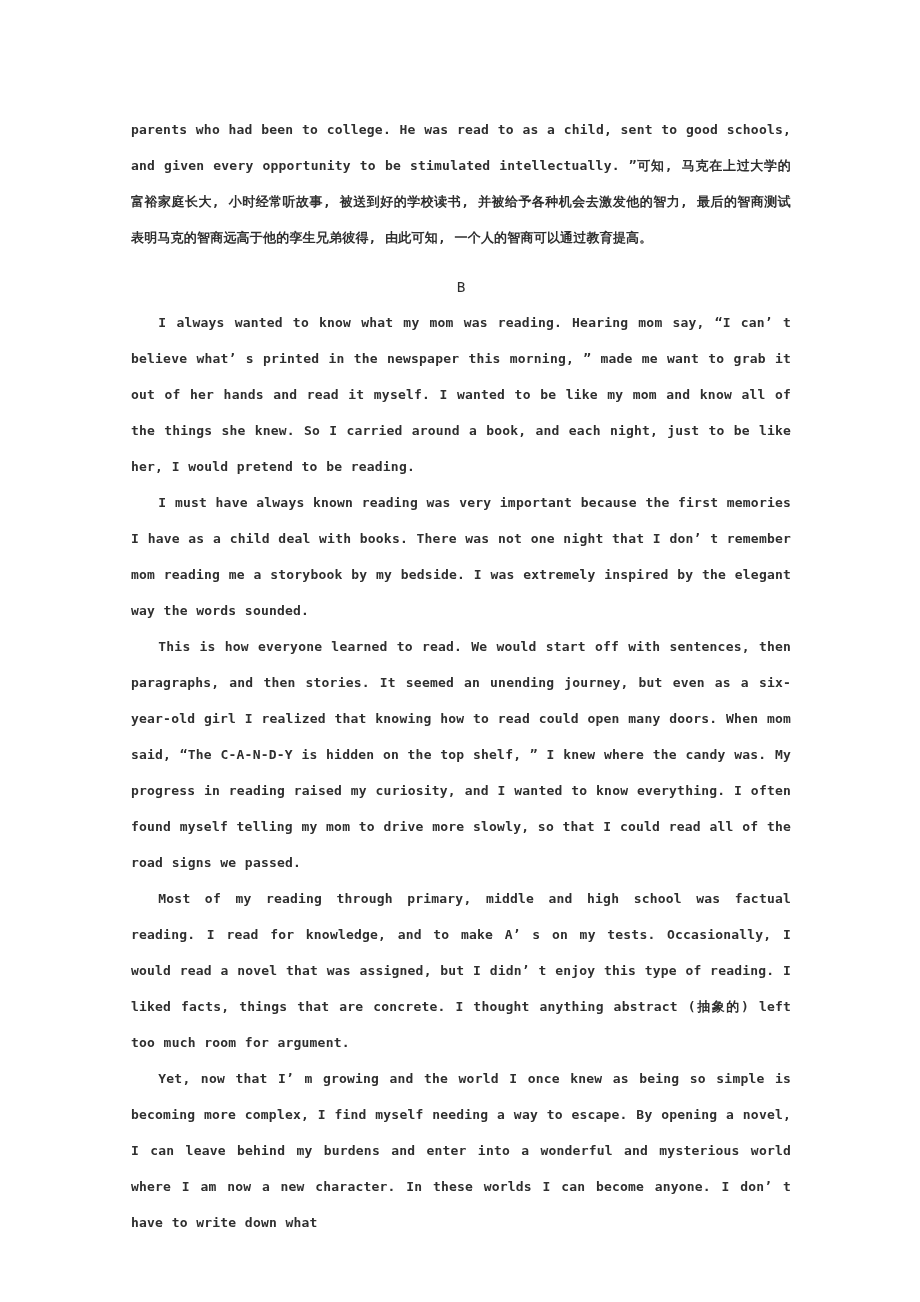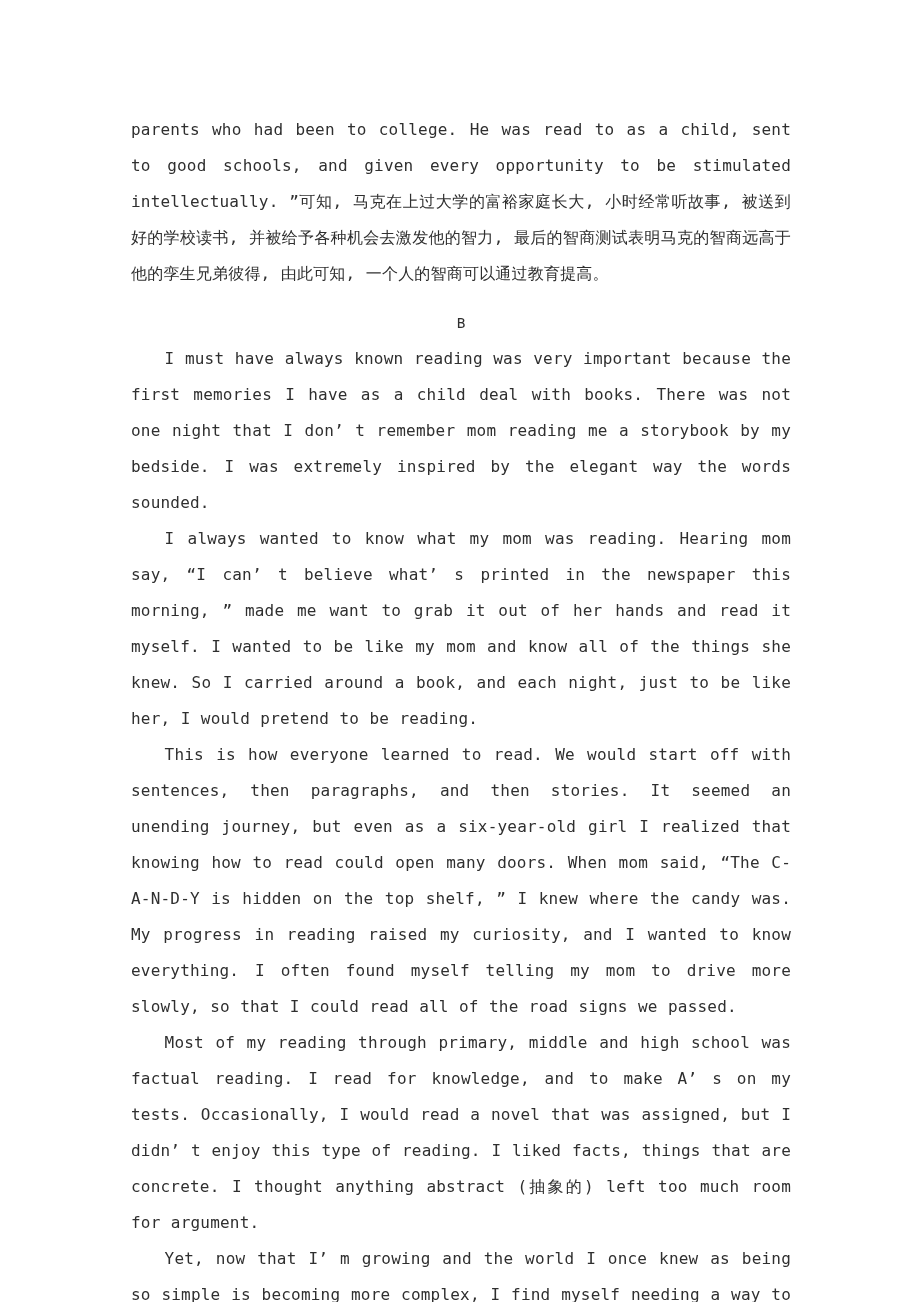--- a/index.html
+++ b/index.html
@@ -29,28 +29,29 @@
     position: absolute;
     left: 131px;
     top: 112px;
     width: 660px;
   }
 
   
   .para {
     margin: 0;
     font-family: "DejaVu Sans Mono", "Liberation Mono", monospace;
-    font-size: 16px;
+    font-size: 13px;
     line-height: 36px;
     text-align: justify;
     text-justify: inter-word;
     text-align-last: left;
     letter-spacing: 0.2px;
     word-spacing: 0.5px;
     color: #2f2f2f;
+    font-weight: bold;
   }
 
   .para.indent {
     text-indent: 2.1em;
   }
 
   
   .para-cont {
     text-indent: 0;
   }
@@ -73,23 +74,23 @@
 
 <div class="page">
   <div class="content">
 
     <p class="para para-cont">parents who had been to college. He was read to as a child, sent to good schools, and given every opportunity to be stimulated intellectually. ”可知, 马克在上过大学的富裕家庭长大, 小时经常听故事, 被送到好的学校读书, 并被给予各种机会去激发他的智力, 最后的智商测试表明马克的智商远高于他的孪生兄弟彼得, 由此可知, 一个人的智商可以通过教育提高。</p>
 
     <div class="spacer-1"></div>
 
     <p class="section-letter">B</p>
 
+    <p class="para indent">I always wanted to know what my mom was reading. Hearing mom say, “I can’ t believe what’ s printed in the newspaper this morning, ” made me want to grab it out of her hands and read it myself. I wanted to be like my mom and know all of the things she knew. So I carried around a book, and each night, just to be like her, I would pretend to be reading.</p>
+
     <p class="para indent">I must have always known reading was very important because the first memories I have as a child deal with books. There was not one night that I don’ t remember mom reading me a storybook by my bedside. I was extremely inspired by the elegant way the words sounded.</p>
-
-    <p class="para indent">I always wanted to know what my mom was reading. Hearing mom say, “I can’ t believe what’ s printed in the newspaper this morning, ” made me want to grab it out of her hands and read it myself. I wanted to be like my mom and know all of the things she knew. So I carried around a book, and each night, just to be like her, I would pretend to be reading.</p>
 
     <p class="para indent">This is how everyone learned to read. We would start off with sentences, then paragraphs, and then stories. It seemed an unending journey, but even as a six-year-old girl I realized that knowing how to read could open many doors. When mom said, “The C-A-N-D-Y is hidden on the top shelf, ” I knew where the candy was. My progress in reading raised my curiosity, and I wanted to know everything. I often found myself telling my mom to drive more slowly, so that I could read all of the road signs we passed.</p>
 
     <p class="para indent">Most of my reading through primary, middle and high school was factual reading. I read for knowledge, and to make A’ s on my tests. Occasionally, I would read a novel that was assigned, but I didn’ t enjoy this type of reading. I liked facts, things that are concrete. I thought anything abstract (抽象的) left too much room for argument.</p>
 
     <p class="para indent">Yet, now that I’ m growing and the world I once knew as being so simple is becoming more complex, I find myself needing a way to escape. By opening a novel, I can leave behind my burdens and enter into a wonderful and mysterious world where I am now a new character. In these worlds I can become anyone. I don’ t have to write down what</p>
 
   </div>
 </div>
 

